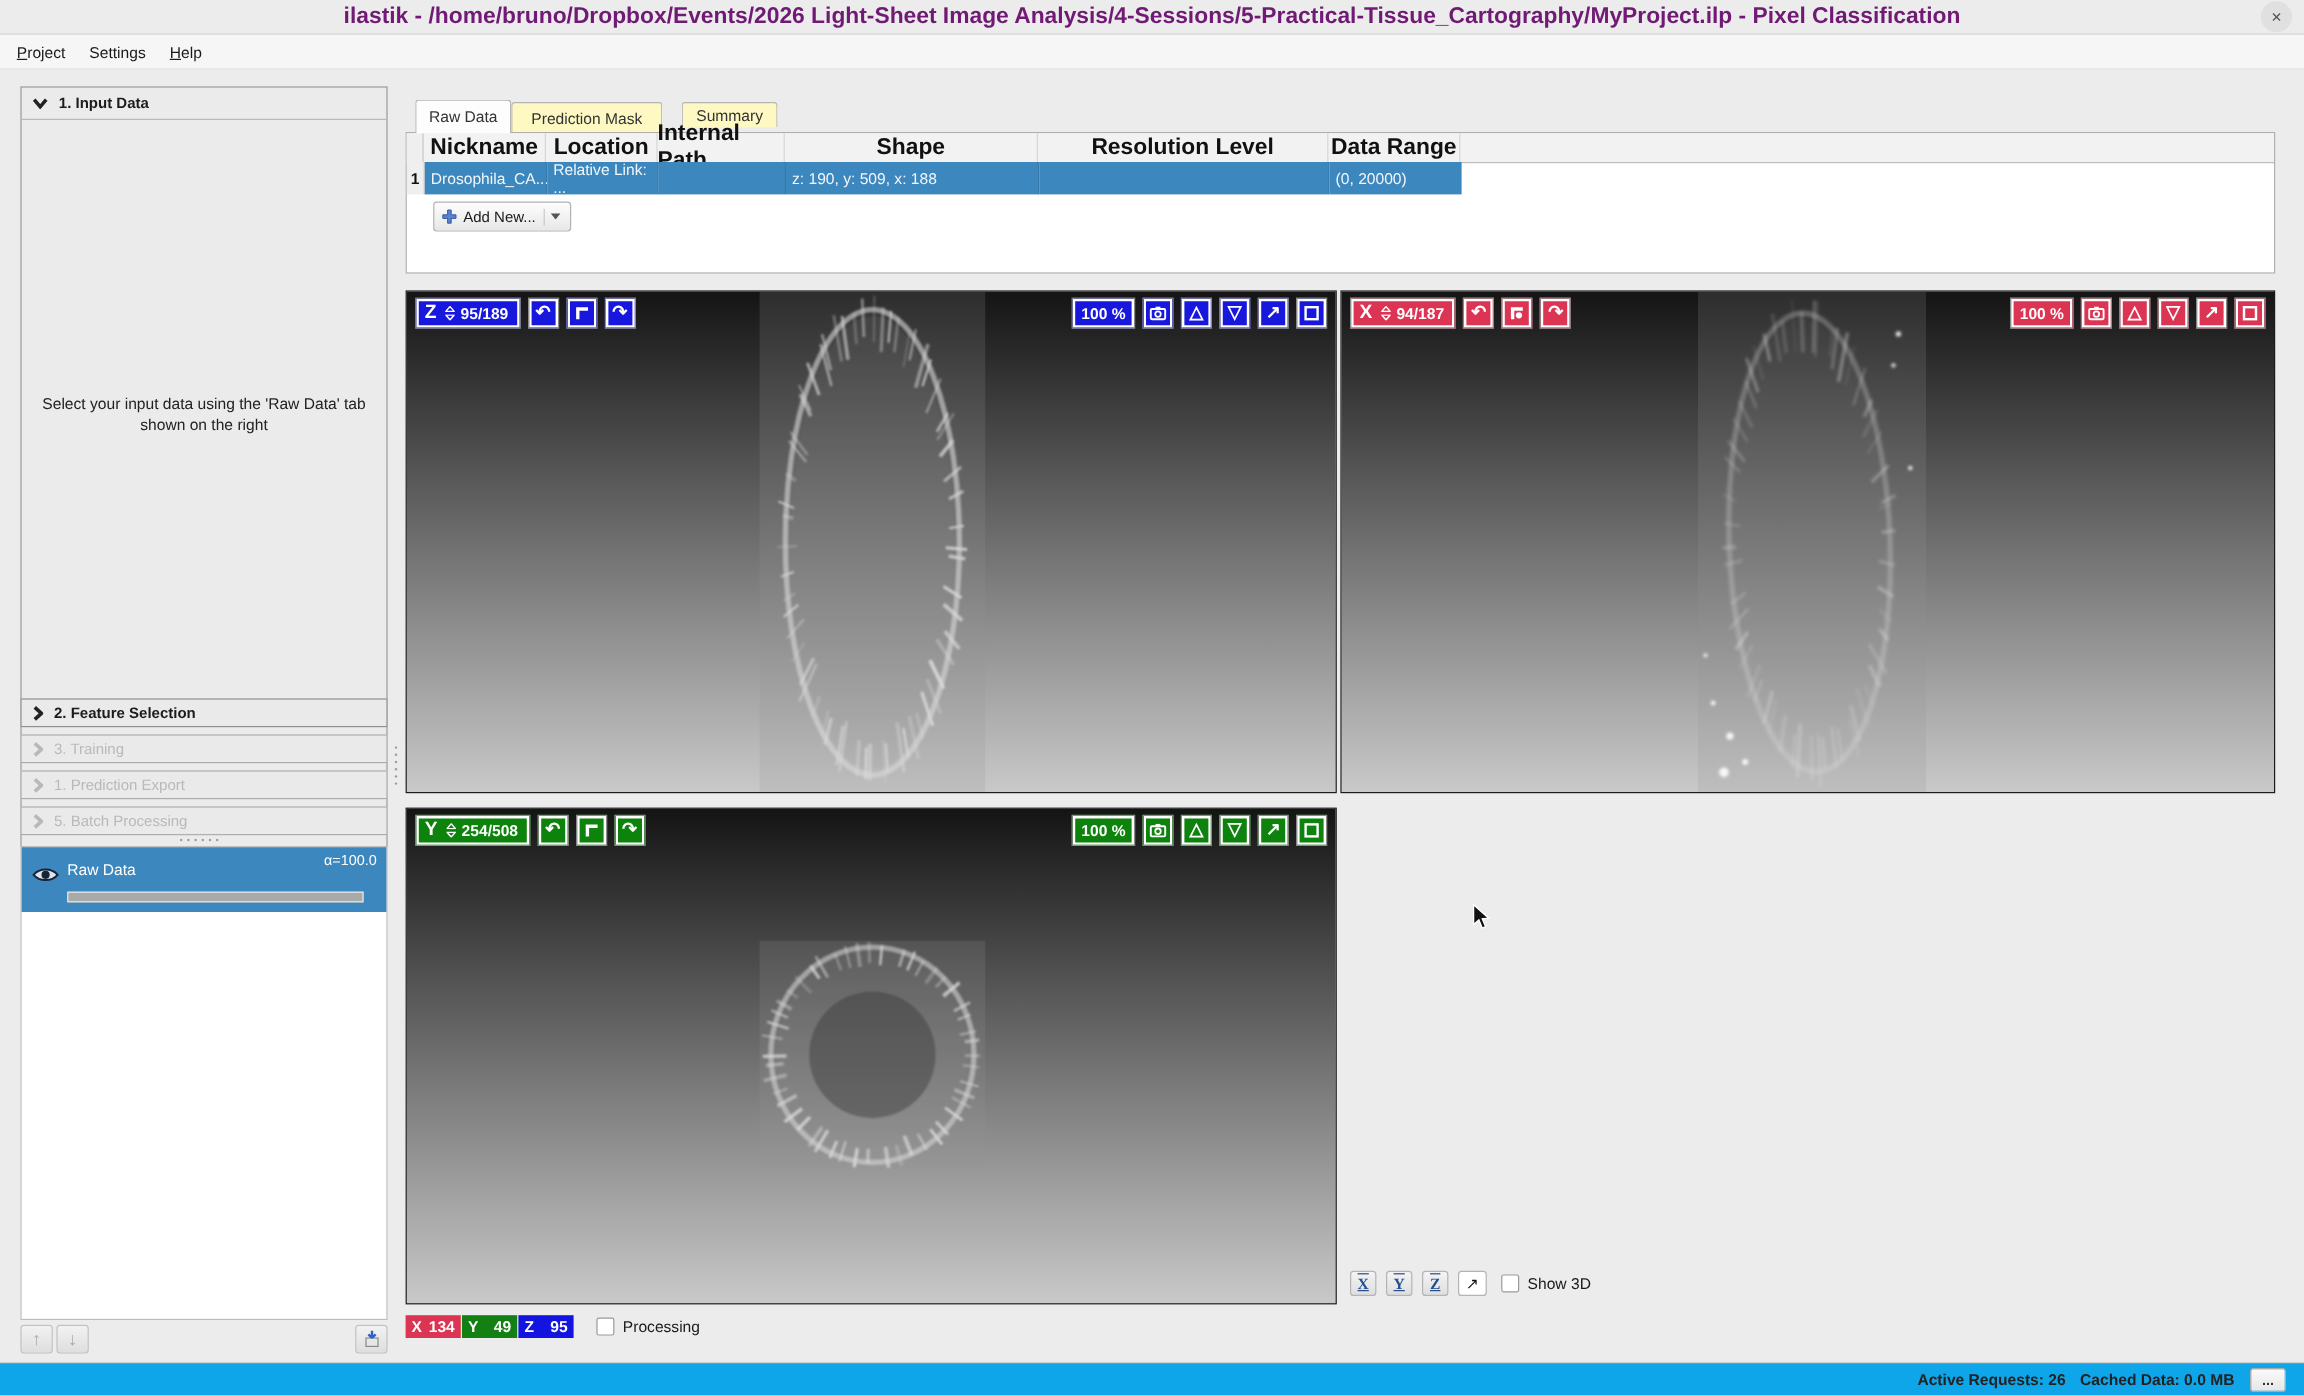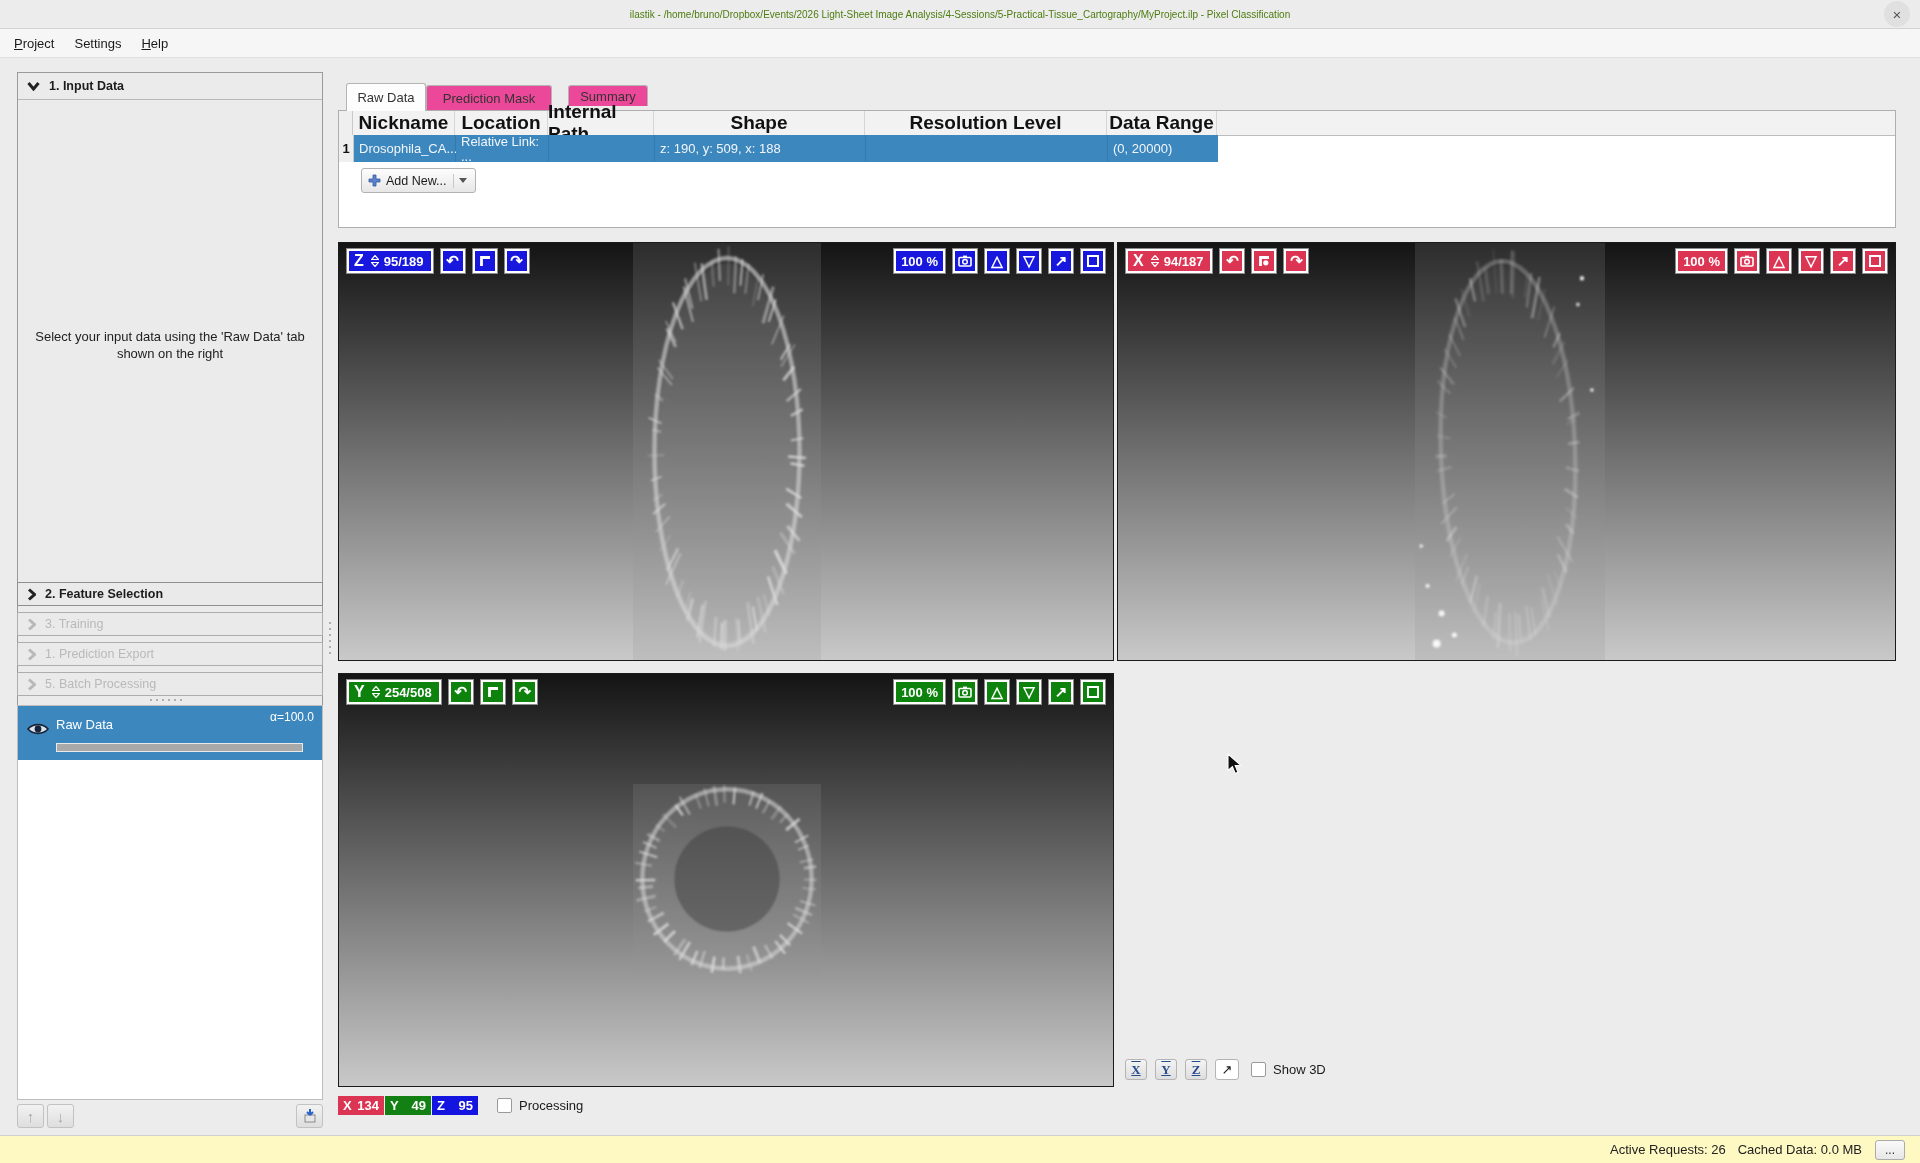--- a/index.html
+++ b/index.html
@@ -2,21 +2,21 @@
 <html><head>
 <meta charset="utf-8">
 <style>
   html,body{margin:0;padding:0;background:#d8d8d8;}
   #app{position:relative;width:1920px;height:1163px;background:#ececec;overflow:hidden;
        font-family:"Liberation Sans",sans-serif;color:#1a1a1a;-webkit-font-smoothing:antialiased;}
 
   
   #titlebar{position:absolute;left:0;top:0;width:1920px;height:28px;background:#ececec;
             border-bottom:1px solid #d2d2d2;display:flex;align-items:center;justify-content:center;}
-  #titlebar .title{font-size:10px;font-weight:400;color:#4d7c0f;}
+  #titlebar .title{font-size:19px;font-weight:700;color:#701a75;}
   #close-btn{position:absolute;right:10px;top:1px;width:26px;height:26px;border-radius:50%;
              background:#e0e0e0;color:#555;font-size:15px;display:flex;align-items:center;justify-content:center;cursor:default;}
   #menubar{position:absolute;left:0;top:29px;width:1920px;height:29px;background:#f6f6f6;
            border-bottom:1px solid #e0e0e0;display:flex;align-items:center;padding-left:4px;box-sizing:border-box;}
   .menu-item{font-size:13px;padding:3px 10px;display:inline-block;}
   .menu-item.mn::first-letter{text-decoration:underline;}
 
   
   .applet-box{position:absolute;left:17px;width:306px;box-sizing:border-box;border:1px solid #9a9a9a;background:#ebebeb;}
   #applet1{top:72px;height:636px;}
@@ -46,21 +46,21 @@
   #layer-raw .eye{position:absolute;left:8px;top:15px;width:24px;height:16px;}
   #alpha-slider{position:absolute;left:38px;top:37px;width:247px;height:9px;background:#a9a9a9;
                 border:1px solid #e9e9e9;box-sizing:border-box;}
 
   .side-btn{position:absolute;top:1104px;width:27px;height:24px;background:linear-gradient(#f2f2f2,#dedede);
             border:1px solid #c2c2c2;border-radius:3px;display:flex;align-items:center;justify-content:center;box-sizing:border-box;}
   #btn-up{left:17px;} #btn-down{left:47px;} #btn-export{left:296px;}
 
   
   .tab{position:absolute;box-sizing:border-box;font-size:13px;display:flex;align-items:center;justify-content:center;
-       border:1px solid #b4b4b4;border-bottom:none;border-radius:3px 3px 0 0;background:#ec4899;color:#333;}
+       border:1px solid #b4b4b4;border-bottom:none;border-radius:3px 3px 0 0;background:#fef9c3;color:#333;}
   #tab-raw{left:346px;top:83px;width:80px;height:28px;background:#fdfdfd;z-index:3;}
   #tab-pred{left:426px;top:85px;width:126px;height:25px;}
   #tab-sum{left:568px;top:85px;width:80px;height:21px;}
 
   #table-frame{position:absolute;left:338px;top:110px;width:1558px;height:118px;background:#fff;
                border:1px solid #aeaeae;box-sizing:border-box;z-index:2;}
   #thead{position:absolute;left:0;top:0;right:0;height:24px;background:#f2f2f2;border-bottom:1px solid #bdbdbd;display:flex;}
   .th{box-sizing:border-box;border-right:1px solid #d6d6d6;font-size:19px;font-weight:700;
       display:flex;align-items:center;justify-content:center;color:#111;}
   #trow{position:absolute;left:0;top:24px;right:0;height:27px;display:flex;}
@@ -108,21 +108,21 @@
   #quad-ctl{position:absolute;left:8px;top:386px;display:flex;align-items:center;}
   .axis-mini-btn{width:22px;height:21px;margin-right:8px;background:linear-gradient(#f4f4f4,#dedede);
                  border:1px solid #b4b4b4;border-radius:3px;display:flex;align-items:center;justify-content:center;
                  font-family:"Liberation Serif",serif;font-weight:700;font-size:13px;color:#274d8d;
                  text-decoration:underline overline;box-sizing:border-box;}
   #diag-btn{width:24px;height:21px;background:#fff;border:1px solid #b4b4b4;border-radius:3px;display:flex;
             align-items:center;justify-content:center;font-size:13px;color:#111;margin-right:12px;box-sizing:border-box;}
   #quad-ctl .cb-label{font-size:13px;margin-left:7px;}
 
   
-  #statusbar{position:absolute;left:0;top:1135px;width:1920px;height:28px;background:#fef9c3;border-top:1px solid #d0d0d0;}
+  #statusbar{position:absolute;left:0;top:1135px;width:1920px;height:28px;background:#0ea5e9;border-top:1px solid #d0d0d0;font-weight:bold;}
   #status-text{position:absolute;right:58px;top:6px;display:flex;gap:12px;font-size:13px;color:#222;}
   #status-more{position:absolute;right:15px;top:4px;width:30px;height:20px;background:linear-gradient(#fafafa,#e7e7e7);
                border:1px solid #ababab;border-radius:3px;display:flex;align-items:center;justify-content:center;
                font-size:12px;color:#333;box-sizing:border-box;}
 
   #mouse-cursor{position:absolute;left:1227px;top:753px;z-index:20;}
 </style>
 </head>
 <body>
 

